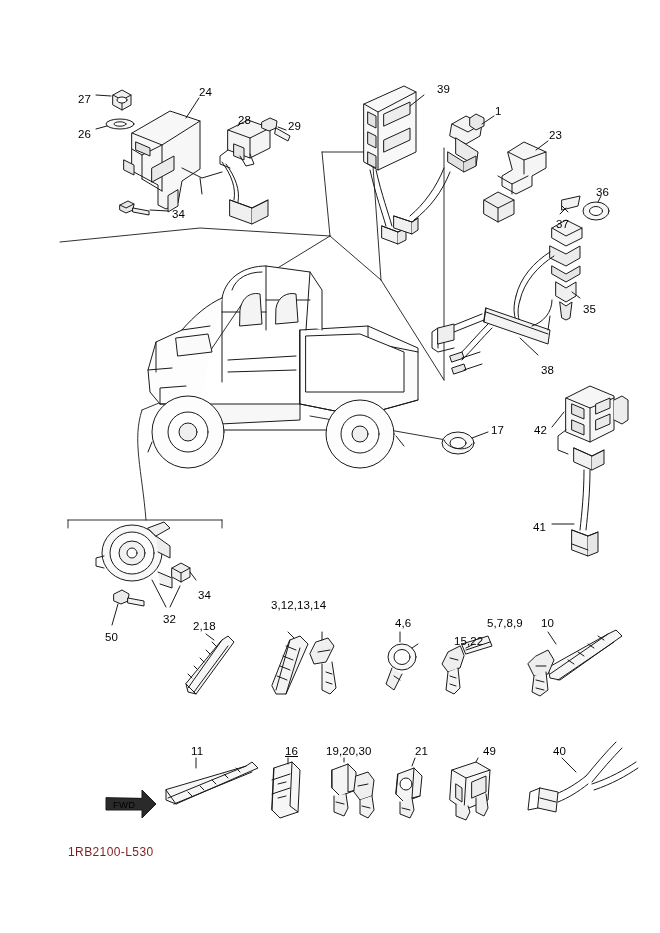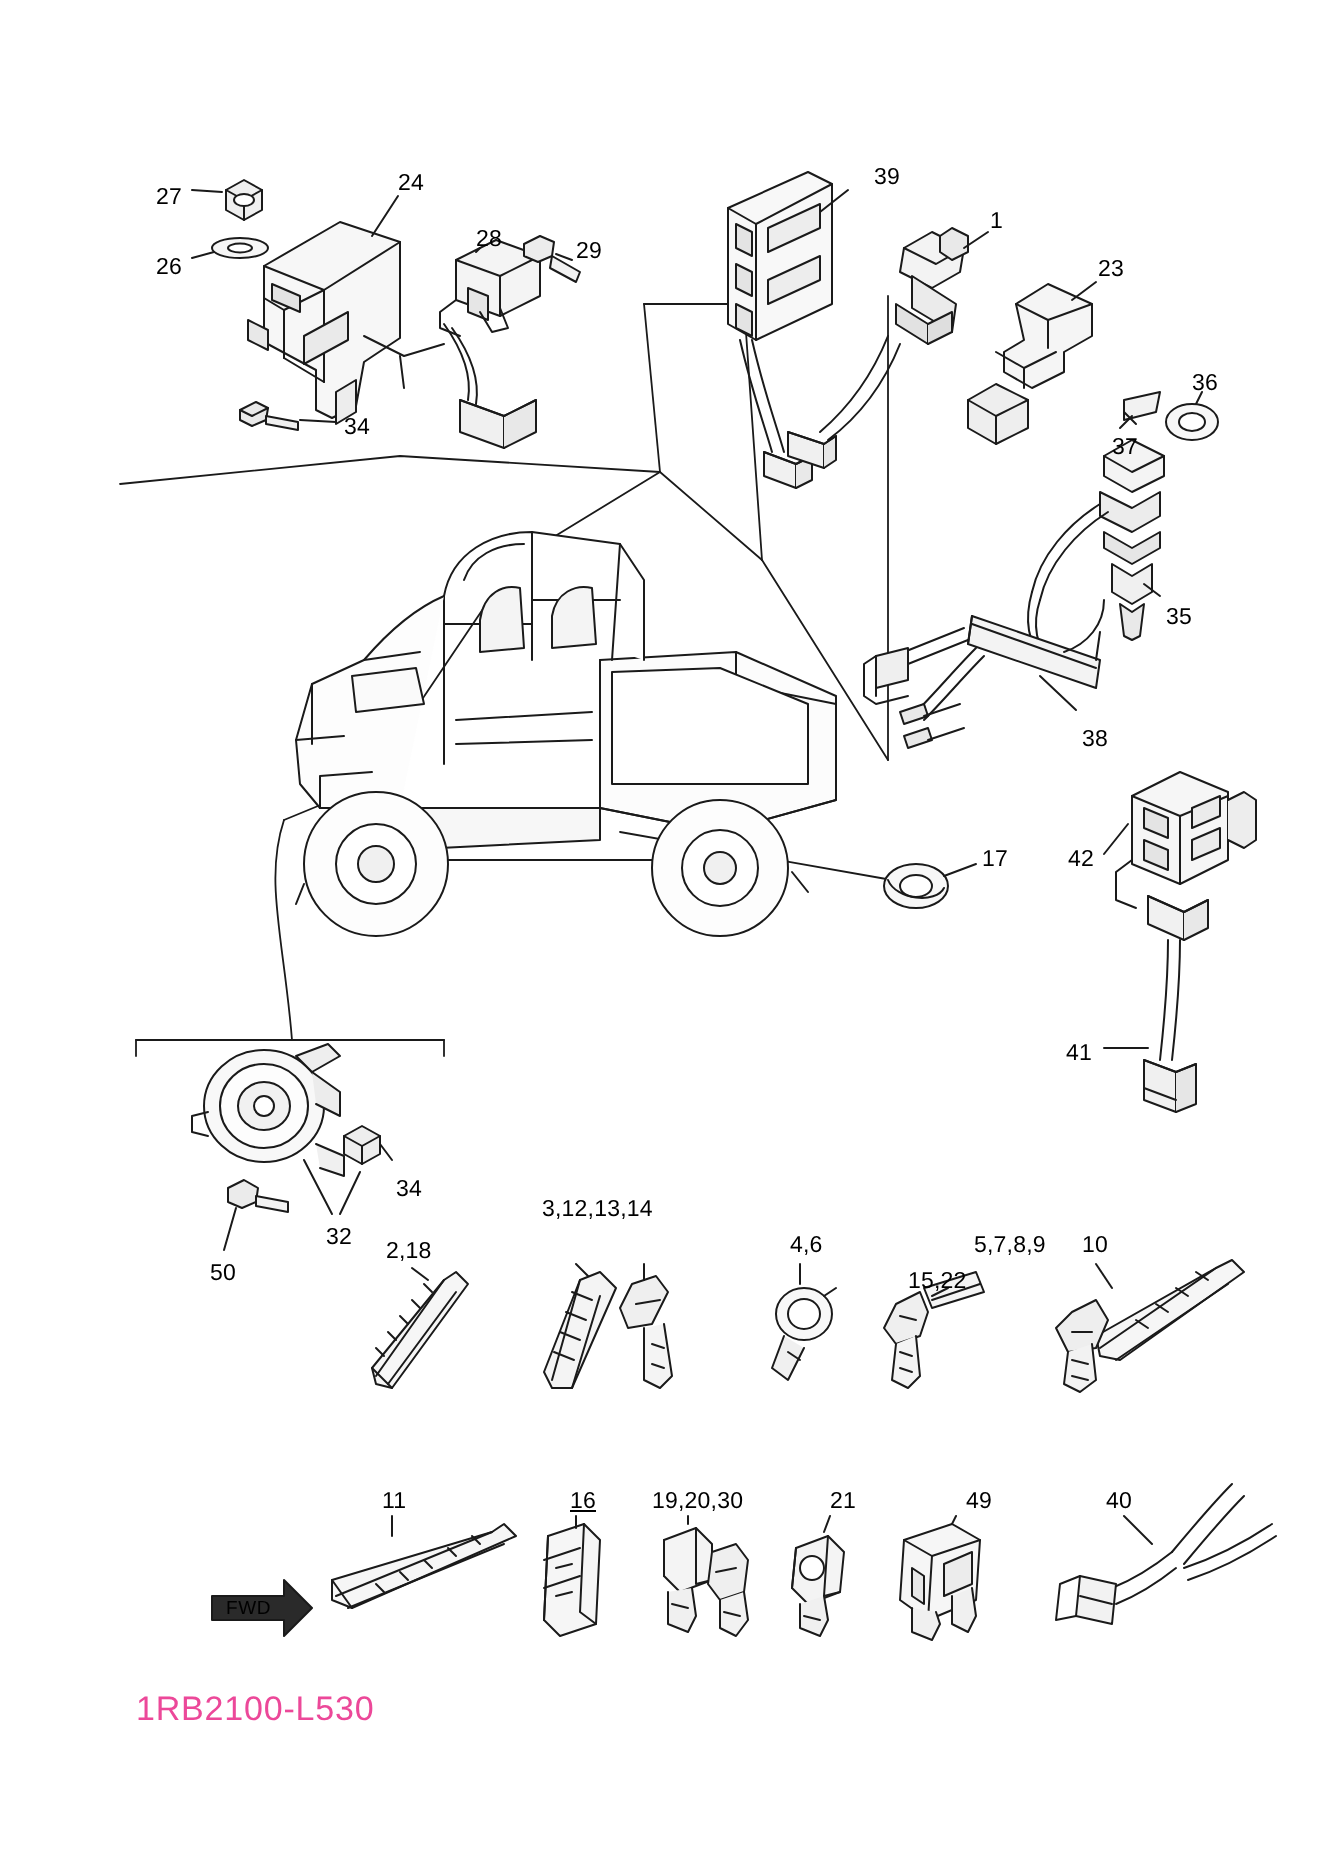--- a/index.html
+++ b/index.html
@@ -28,23 +28,23 @@
     font-size: 11.5px;
     font-family: "Liberation Sans", sans-serif;
     color: #000;
     white-space: nowrap;
     line-height: 1.05;
     letter-spacing: 0.1px;
   }
   #figure-code {
     position: absolute;
     left: 68px; top: 845px;
-    font-size: 17px;
+    font-size: 12px;
     letter-spacing: 0.4px;
-    color: #ec4899;
+    color: #7f1d1d;
   }
   #fwd-label {
     position: absolute;
     left: 113px; top: 799px;
     font-size: 9.5px;
     font-weight: normal;
     letter-spacing: 0.3px;
     color: #000;
   }
 </style>

